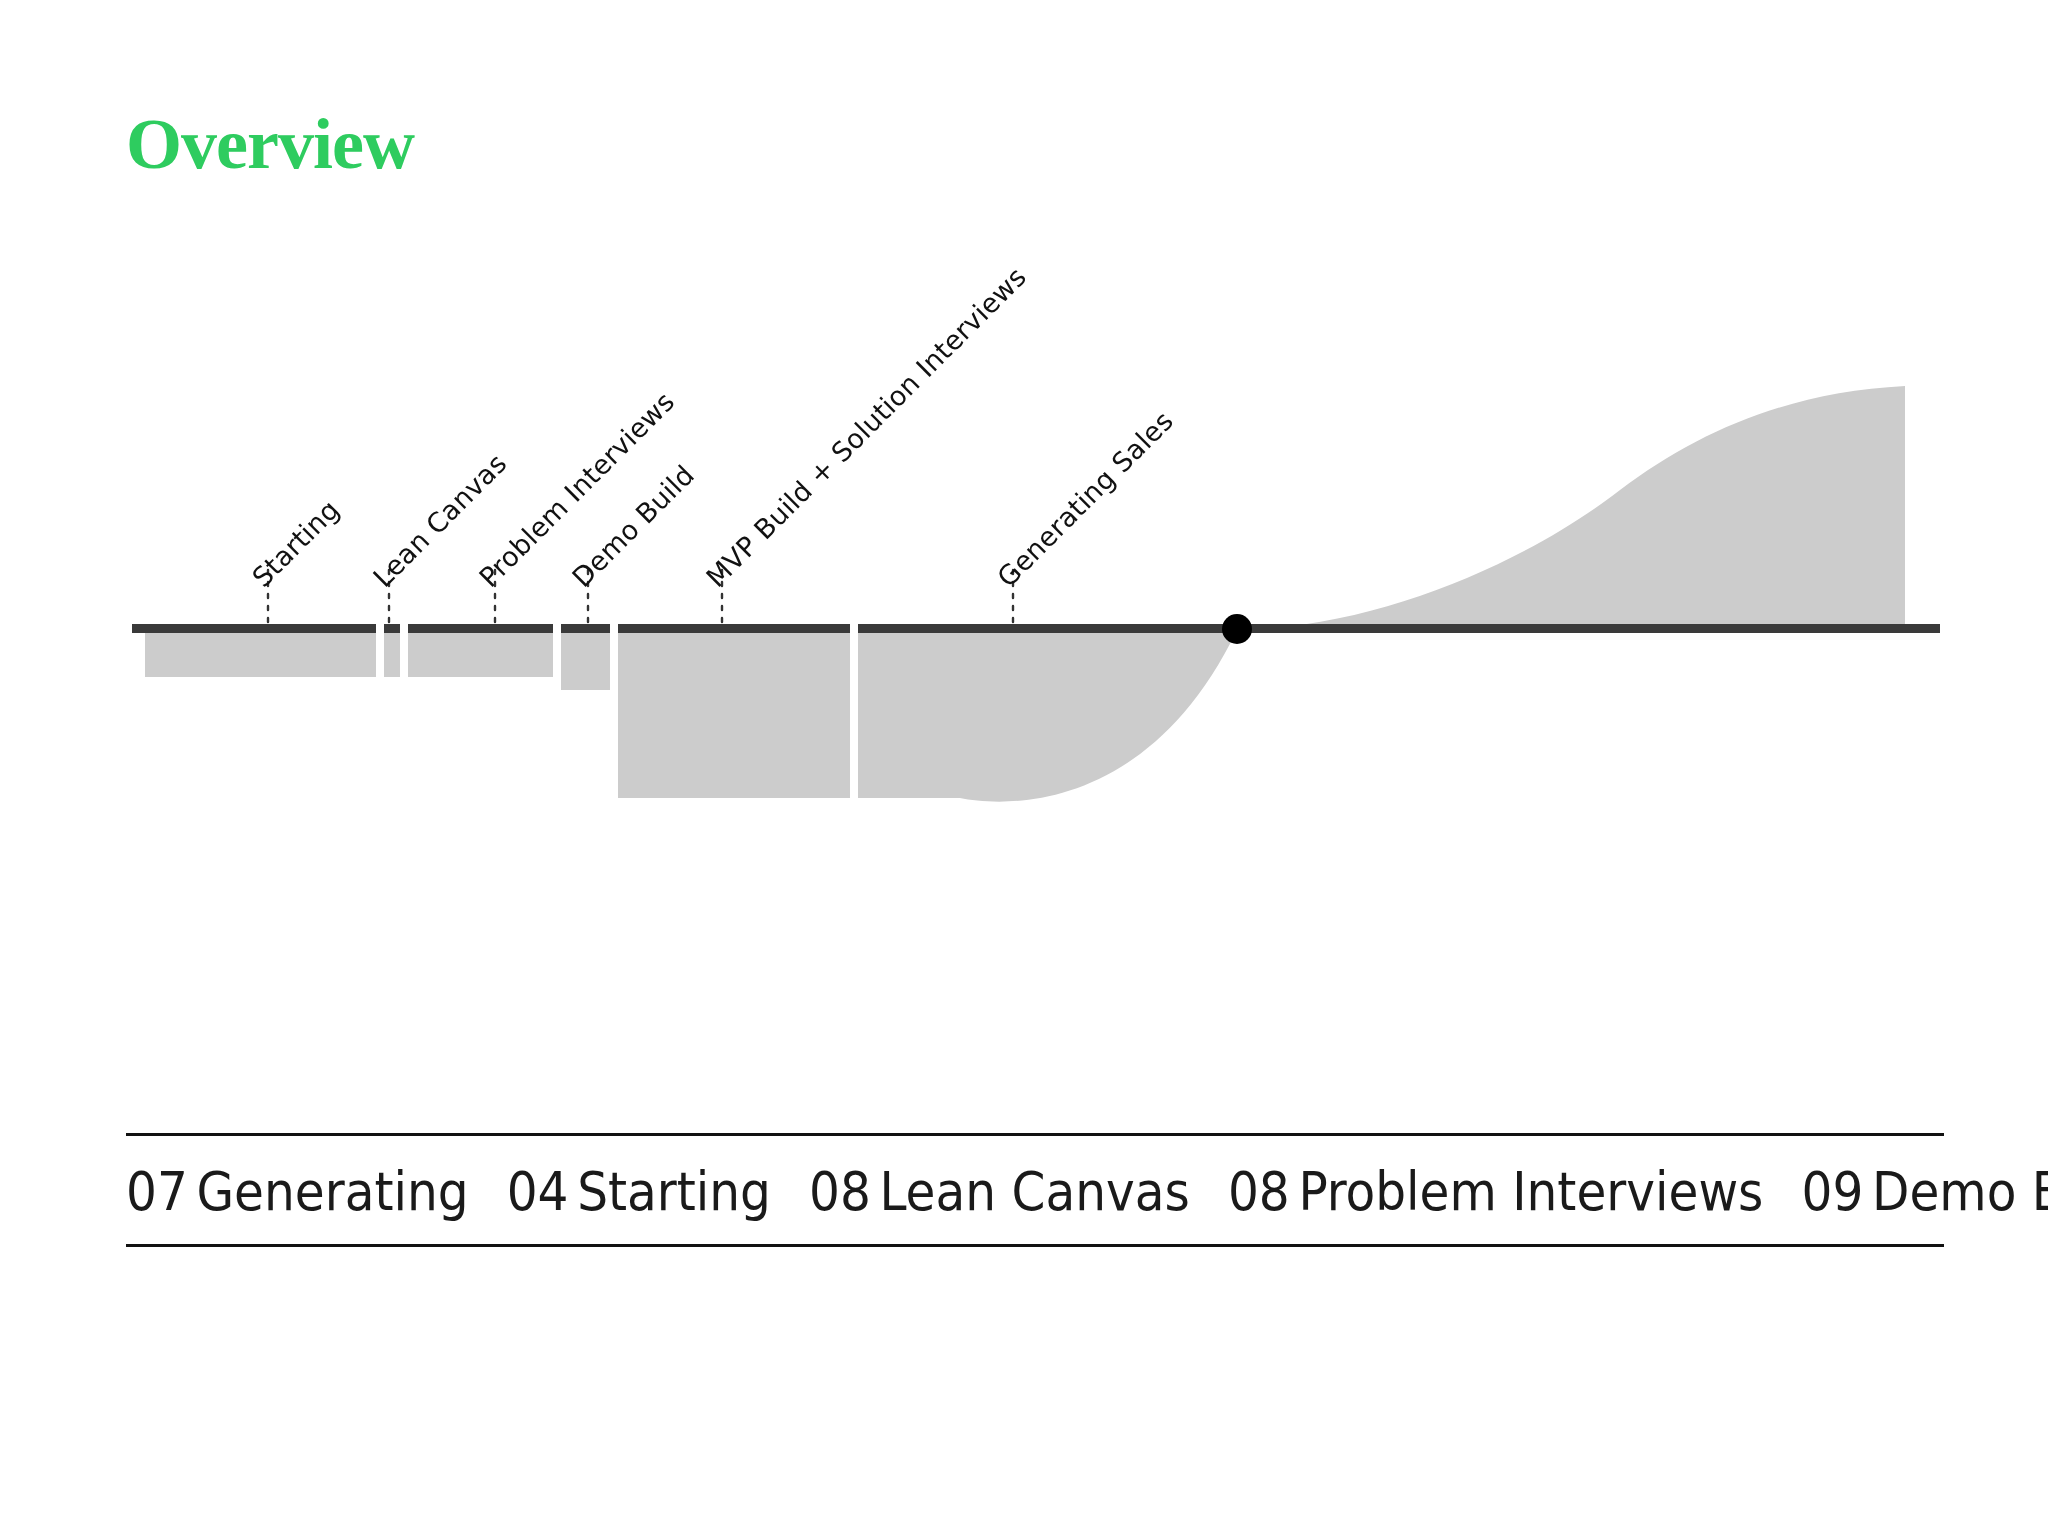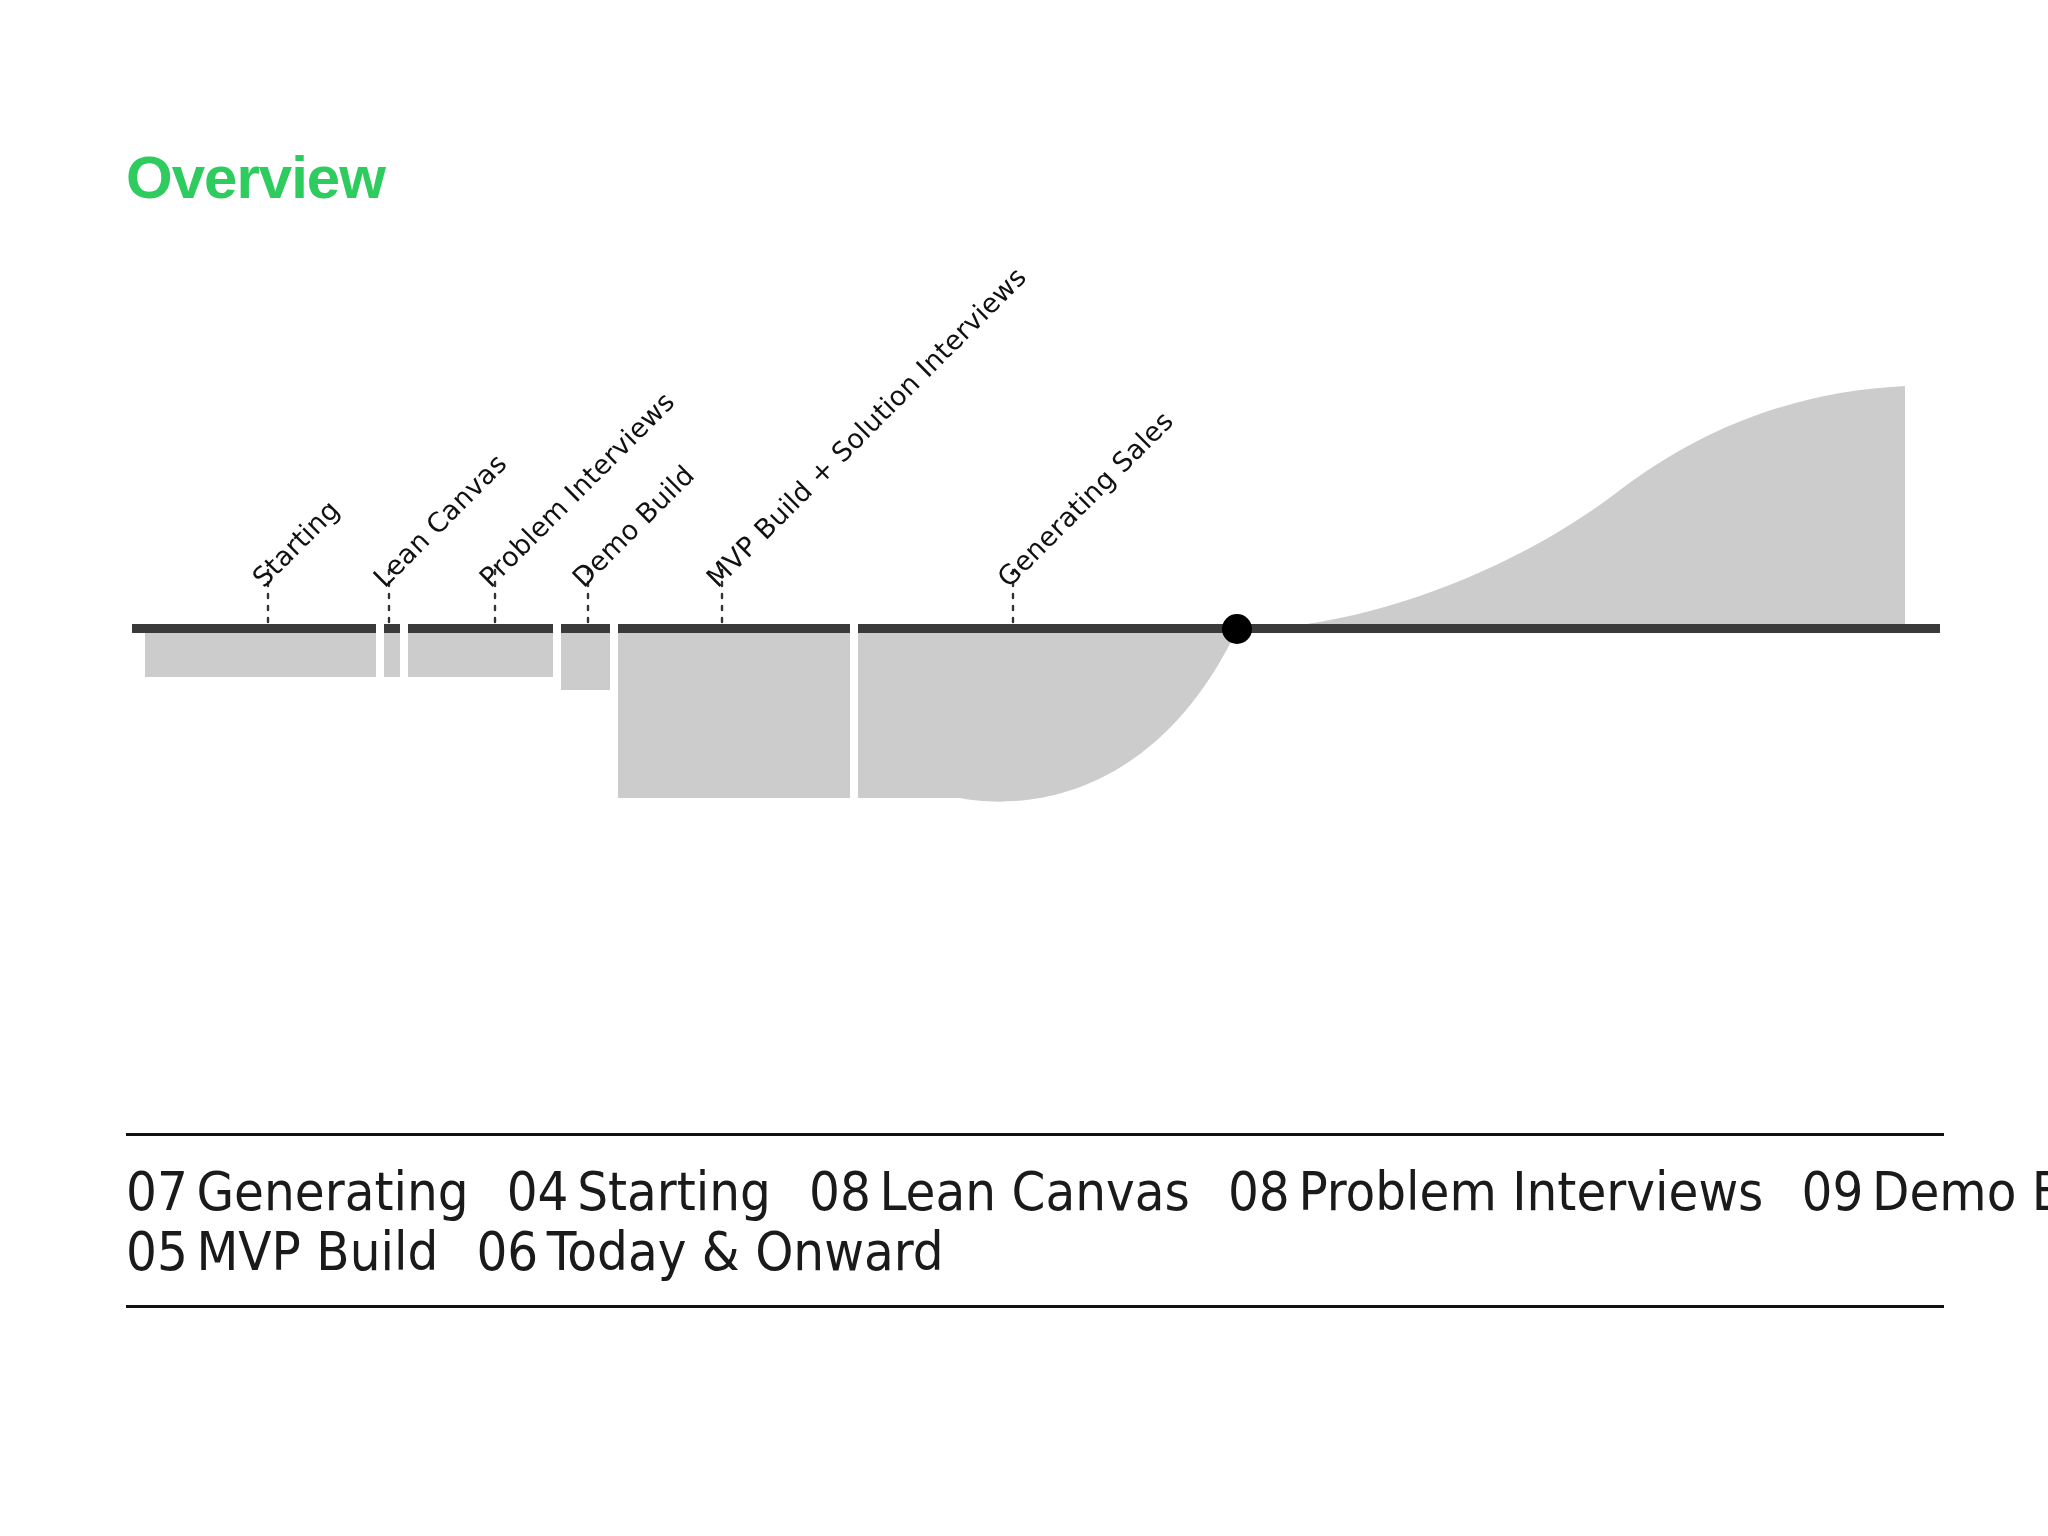--- a/index.html
+++ b/index.html
@@ -20,28 +20,27 @@
     width: 2048px;
     height: 1536px;
     background: #ffffff;
   }
 
   
   .page-title {
     position: absolute;
     left: 126px;
     top: 108px;
-    font-family: Liberation Sans, sans-serif;
-    font-size: 60px;
+    font-family: Liberation Serif, serif;
+    font-size: 72px;
     font-weight: 700;
     line-height: 1.0;
     letter-spacing: -1px;
     color: #2ECC5F;
     white-space: nowrap;
-    margin-top: 40px;
   }
 
   
   .chart-wrap {
     position: absolute;
     left: 0;
     top: 330px;
     width: 2048px;
     height: 740px;
   }
@@ -160,22 +159,18 @@
 
     <div class="index-lines">
       <div class="index-line">
         <span><span class="num">07</span><span>Generating</span></span><span class="gap"></span>
         <span><span class="num">04</span><span>Starting</span></span><span class="gap"></span>
         <span><span class="num">08</span><span>Lean Canvas</span></span><span class="gap"></span>
         <span><span class="num">08</span><span>Problem Interviews</span></span><span class="gap"></span>
         <span><span class="num">09</span><span>Demo Build</span></span>
       </div>
 
-      <div class="index-line">
-        <span><span class="num">05</span><span>MVP Build</span></span><span class="gap"></span>
-        <span><span class="num">06</span><span>Today &amp; Onward</span></span>
-      </div>
     </div>
 
     <div class="rule"></div>
   </div>
 
 </div>
 
 </body></html>

